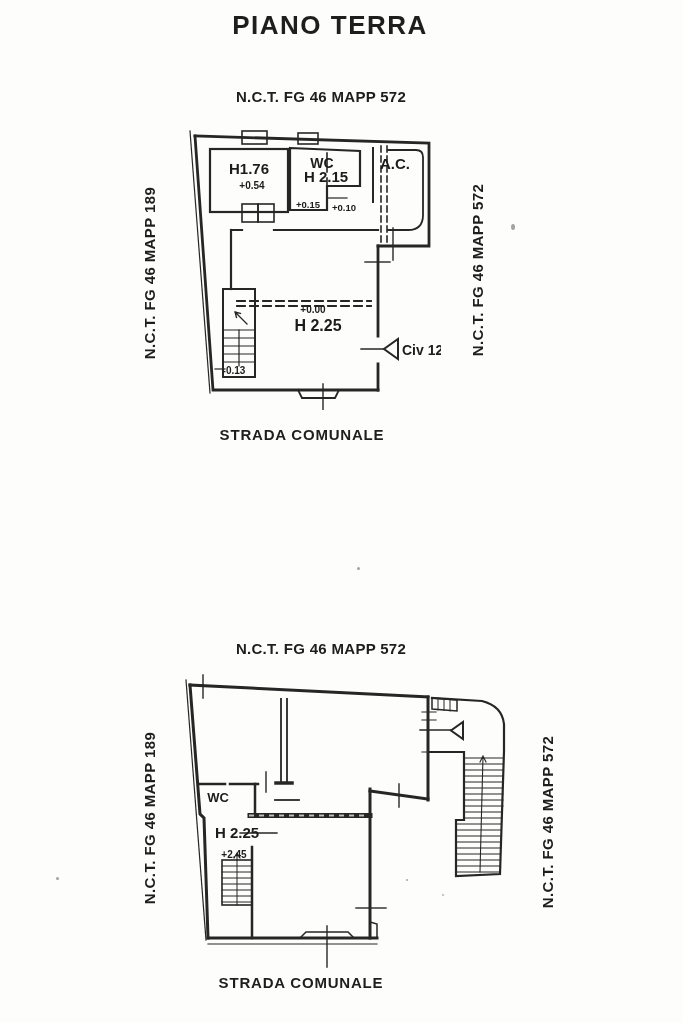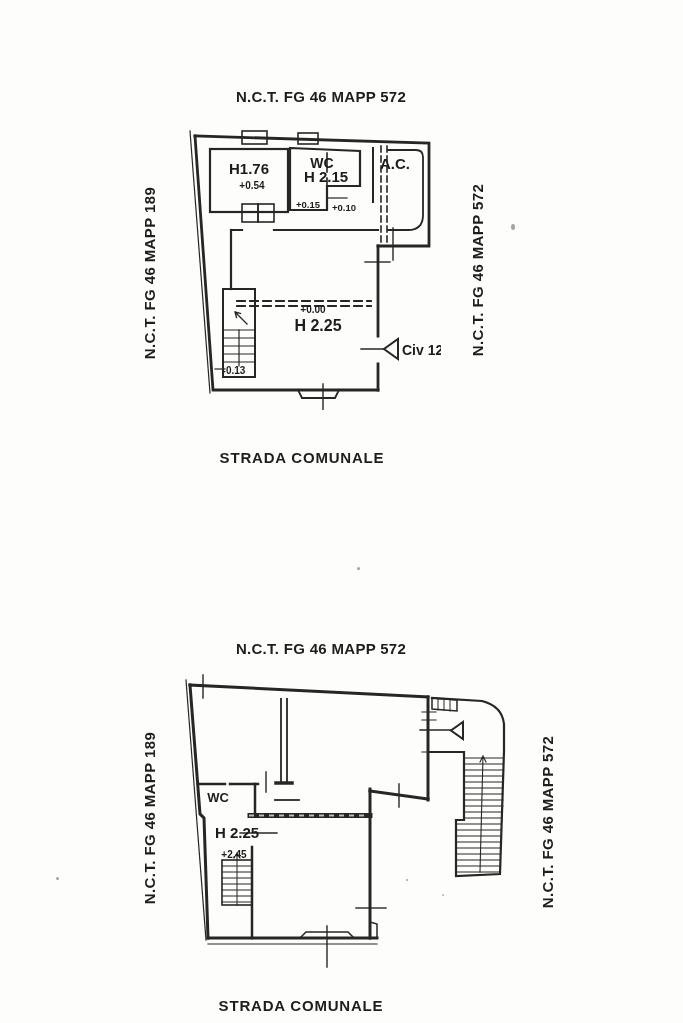--- a/index.html
+++ b/index.html
@@ -16,34 +16,35 @@
     position:absolute;
     transform:translate(-50%,-50%);
     white-space:nowrap;
     font-weight:bold;
     color:#1e1e1e;
   }
   .lbl.rot{ transform:translate(-50%,-50%) rotate(-90deg); }
   .title{ font-size:26px; letter-spacing:1.5px; }
   .ref{ font-size:15px; letter-spacing:0.3px; }
   .side{ font-size:15px; letter-spacing:0.4px; }
-  .street{ font-size:15px; letter-spacing:0.8px;margin-top:23px; }
+  .street{ font-size:15px; letter-spacing:0.8px; }
   .plan-svg{ position:absolute; }
   .speck{ position:absolute; background:#4a4a4a; border-radius:50%; opacity:.5; }
   svg text{
     font-family:"Liberation Sans", sans-serif;
     font-weight:bold;
     fill:#1c1c1c;
   }
 </style>
 </head>
 <body>
 
 <div class="sheet">
 
+  <div class="lbl title" style="left:330px;top:25px;">PIANO TERRA</div>
   <div class="lbl ref" style="left:321px;top:96px;">N.C.T. FG 46 MAPP 572</div>
   <div class="lbl side rot" style="left:149px;top:273px;">N.C.T. FG 46 MAPP 189</div>
   <div class="lbl side rot" style="left:477px;top:270px;">N.C.T. FG 46 MAPP 572</div>
 
   <svg class="plan-svg" style="left:185px;top:122px;" width="256" height="288" viewBox="0 0 256 288">
     <g stroke="#262626" fill="none" stroke-linecap="square">
 
       <g>
         <path d="M5,9 L25,271" stroke-width="1.2"></path>
       </g>

